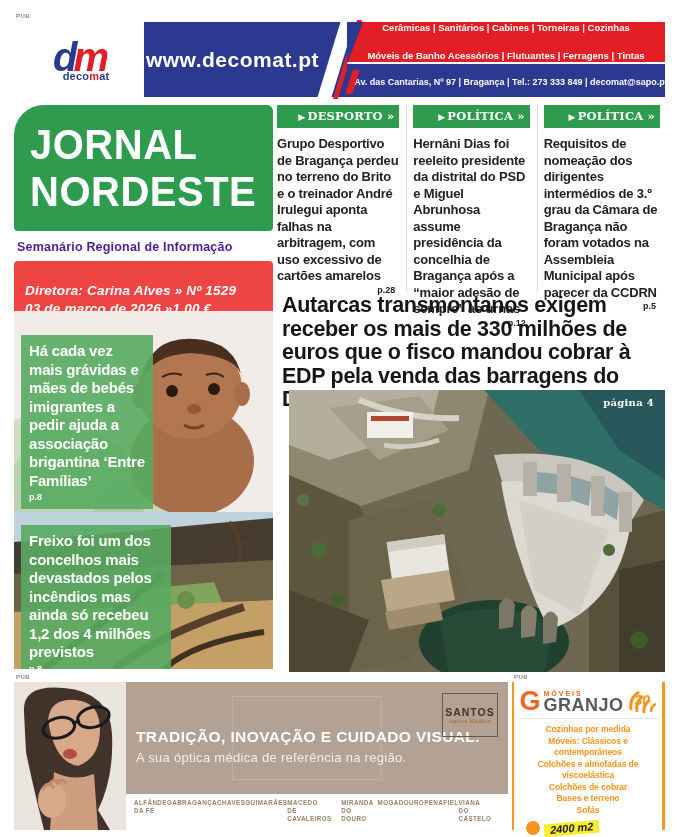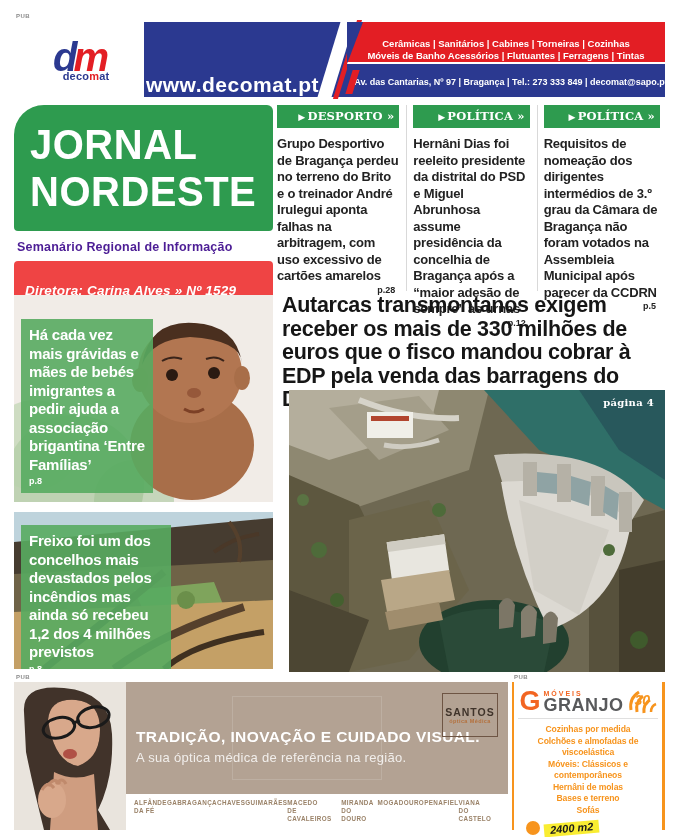--- a/index.html
+++ b/index.html
@@ -13,29 +13,29 @@
 
   
   .top-ad { position:absolute; left:14px; top:22px; width:651px; height:75px;
     background:#2b3990; display:flex; }
   .logo-box { width:130px; background:#fff; display:flex; align-items:center; justify-content:center; }
   .dm-logo { text-align:center; line-height:1; }
   .dm-big { font-size:40px; font-weight:bold; letter-spacing:-4px; font-style:italic; }
   .dm-d { color:#2b3990; } .dm-m { color:#e31e24; }
   .dm-word { font-size:11px; font-weight:bold; margin-top:-6px; margin-left:14px; letter-spacing:.2px; }
   .dm-word .w1,.dm-word .w3 { color:#2b3990; } .dm-word .w2 { color:#e31e24; }
-  .website-box { flex:1; display:flex; align-items:flex-end; justify-content:center; }
+  .website-box { flex:1; display:flex; align-items:center; justify-content:center; }
   .website { color:#fff; font-size:21px; font-weight:bold; letter-spacing:.5px; }
   .slash-wrap { position:relative; width:26px; }
   .slash-w { position:absolute; top:-2px; bottom:-2px; left:8px; width:14px; background:#fff; transform:skewX(-17deg); }
   .slash-r { position:absolute; top:-2px; bottom:-2px; left:24px; width:5px; background:#e31e24; transform:skewX(-17deg); }
   .right-box { width:318px; position:relative; background:#2b3990; }
   .cat-band { position:absolute; left:0; right:0; top:0; height:42px; background:#e31e24;
     clip-path:polygon(16px 0, 100% 0, 100% 100%, 0 100%);
-    display:flex; flex-direction:column; justify-content:flex-end; align-items:center; border-bottom:2px solid #fff; }
+    display:flex; flex-direction:column; justify-content:space-between; align-items:center; border-bottom:2px solid #fff; }
   .cat-line { color:#fff; font-size:9.5px; font-weight:bold; line-height:12px; white-space:nowrap; }
   .addr-band { position:absolute; left:0; right:0; bottom:0; height:31px; display:flex; align-items:center; justify-content:center; }
   .addr-slash { position:absolute; left:2px; bottom:3px; height:24px; width:7px; background:#e31e24; transform:skewX(-17deg); }
   .addr { color:#fff; font-size:9px; font-weight:bold; white-space:nowrap; padding-left:10px; }
 
   
   .masthead { position:absolute; left:14px; top:105px; width:259px; }
   .mast-title { background:#2E9B4F; border-radius:30px 6px 4px 4px; height:126px; padding:16px 0 0 16px; }
   .mast-line { color:#fff; font-weight:bold; font-size:40px; line-height:47px; letter-spacing:.5px; transform:scaleY(1.04); transform-origin:left top; }
   .mast-sub { color:#4c1d95; font-weight:bold; font-size:12.5px; margin:9px 0 7px 3px; letter-spacing:.2px; }
@@ -47,21 +47,21 @@
   .brief { width:130px; display:flex; flex-direction:column; padding-right:7px; }
   .brief + .brief { border-left:1px solid #d9d9d9; padding-left:6px; width:131px; }
   .brief-header { background:#2E9B4F; color:#fff; padding:4px 5px 5px; font-family:"DejaVu Serif", serif;
     font-weight:bold; font-size:11.5px; letter-spacing:.2px; white-space:nowrap;text-align:right; }
   .brief-header .marker { font-size:9px; margin-right:2px; }
   .brief-text { font-size:13px; font-weight:bold; color:#222; line-height:16.5px; padding-top:8px; letter-spacing:-.2px; }
   .brief-ref { margin-top:auto; text-align:right; font-size:9px; font-weight:bold; color:#222; padding-right:4px; }
 
   
   .card { position:absolute; left:14px; width:259px; overflow:hidden; }
-  .card1 { top:295px; height:207px; }
+  .card1 { top:311px; height:207px; }
   .card2 { top:512px; height:157px; }
   .card svg { position:absolute; inset:0; }
   .card-overlay { position:absolute; background:rgba(88,171,97,.9); color:#fff; padding:7px 8px; }
   .card1 .card-overlay { left:7px; top:24px; width:132px; }
   .card2 .card-overlay { left:7px; top:13px; width:150px; }
   .card-text { font-weight:bold; font-size:15px; line-height:18.5px; letter-spacing:-.2px; }
   .card-ref { font-weight:bold; font-size:9px; margin-top:2px; }
 
   
   .headline { position:absolute; left:282px; top:294px; width:392px;
@@ -313,23 +313,23 @@
           <path d="M4 22 Q2 10 12 4" stroke="#f7941d" stroke-width="3" fill="none"></path>
           <path d="M10 24 Q8 14 16 8" stroke="#f7941d" stroke-width="3" fill="none"></path>
           <path d="M17 25 Q16 16 23 12" stroke="#f7941d" stroke-width="3" fill="none"></path>
           <path d="M24 24 Q24 18 29 16" stroke="#f7941d" stroke-width="2.5" fill="none"></path>
         </svg>
         <span>30</span>
       </span>
     </div>
     <div class="granjo-items">
       <div>Cozinhas por medida</div>
+      <div>Móveis: Clássicos e contemporâneos</div>
       <div>Colchões e almofadas de viscoelástica</div>
-      <div>Móveis: Clássicos e contemporâneos</div>
-      <div>Hernâni de molas</div>
+      <div>Colchões de cobrar</div>
       <div>Bases e terreno</div>
       <div>Sofás</div>
     </div>
     <div class="granjo-badge-row">
       <span class="granjo-dot"></span>
       <span class="granjo-badge">2400 m2</span>
     </div>
 
   </div>
 

